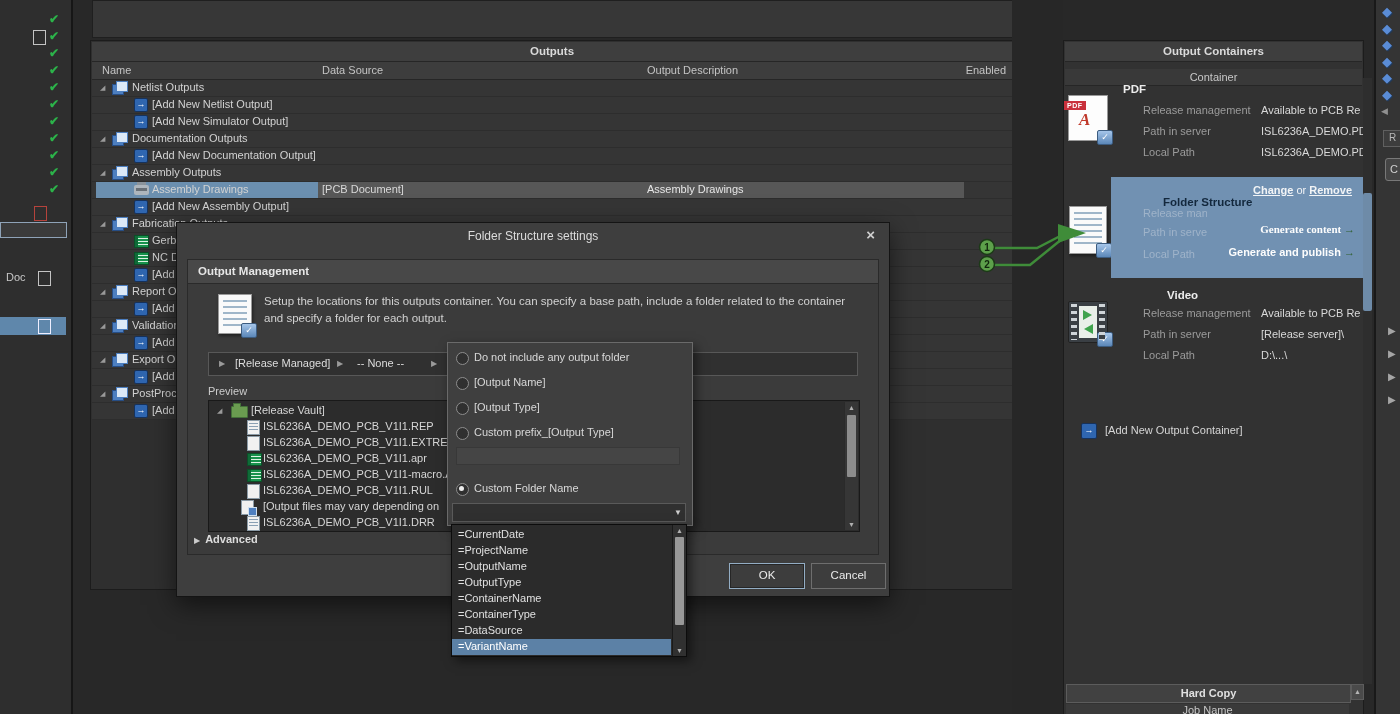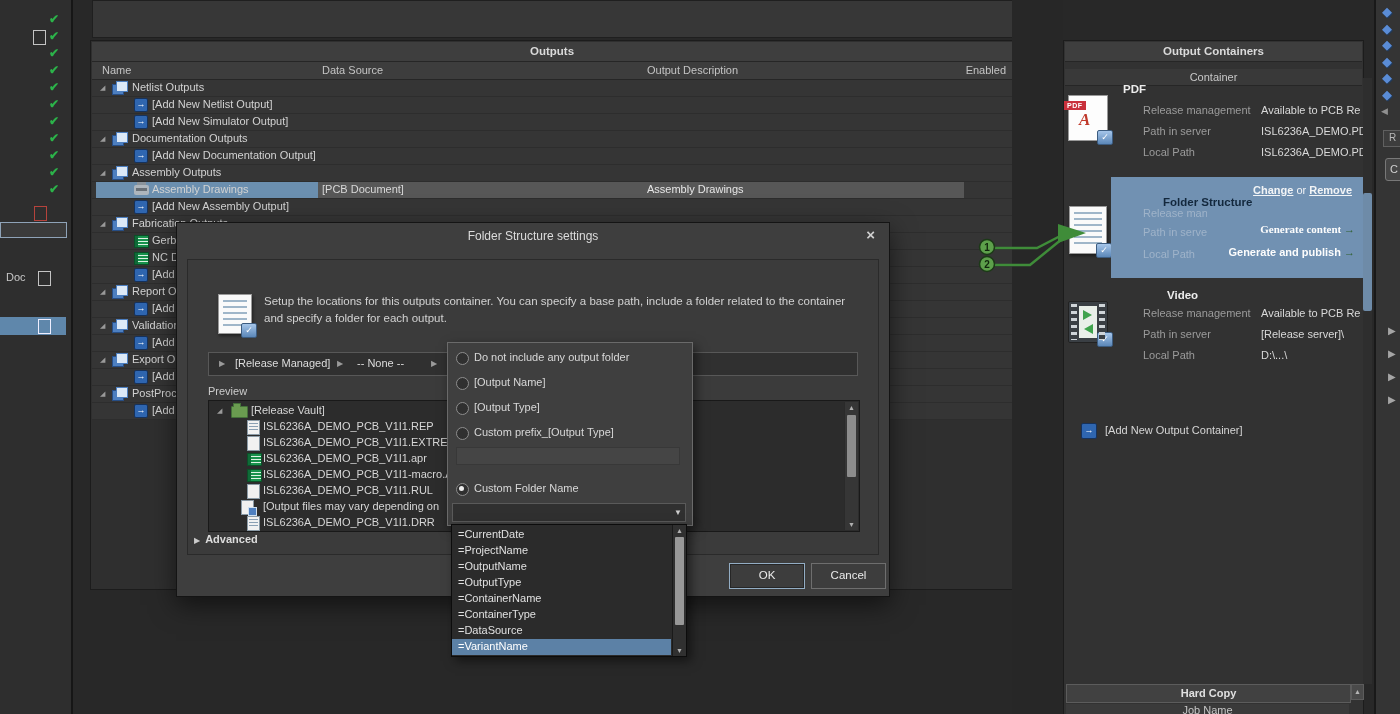--- a/index.html
+++ b/index.html
@@ -407,20 +407,21 @@
         <span class="edge-tri" style="top: 371px;">▶</span>
         <span class="edge-tri" style="top: 394px;">▶</span>
       </div>
   </div>
 
   <div id="dialog" class="abs">
     <div id="dlg-title" class="abs">Folder Structure settings</div>
     <span id="dlg-close" class="abs">×</span>
 
     <div id="groupbox" class="abs">
+      <div id="gb-head" class="abs">Output Management</div>
       <span id="gb-icon" class="ic ic-bigdoc abs">
         <span class="chk-badge">✓</span>
       </span>
       <div id="gb-desc" class="abs">
         <div>Setup the locations for this outputs container. You can specify a base path, include a folder related to the container</div>
         <div>and specify a folder for each output.</div>
       </div>
 
       <div id="path-row" class="abs">
         <span class="seg-arrow" style="left:10px;">▶</span>

